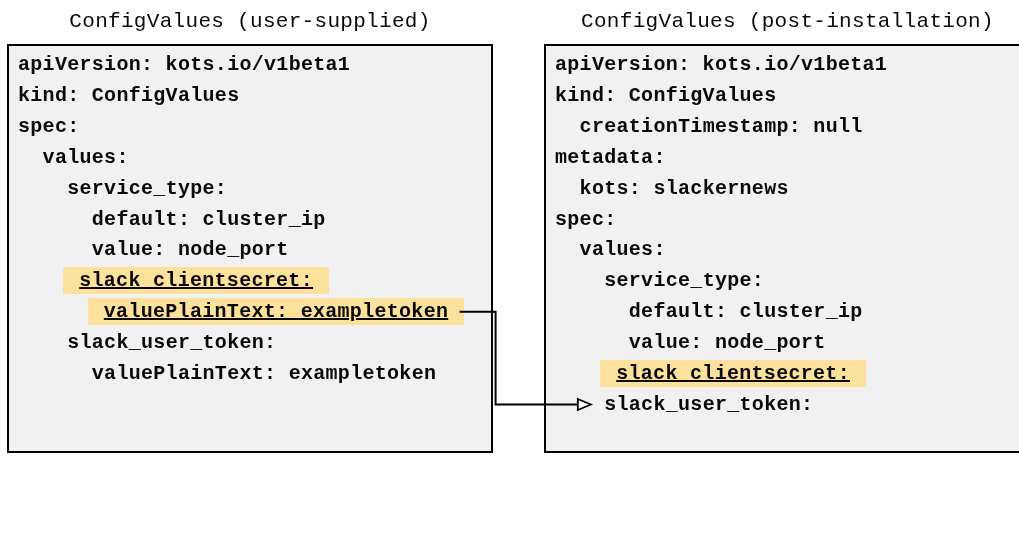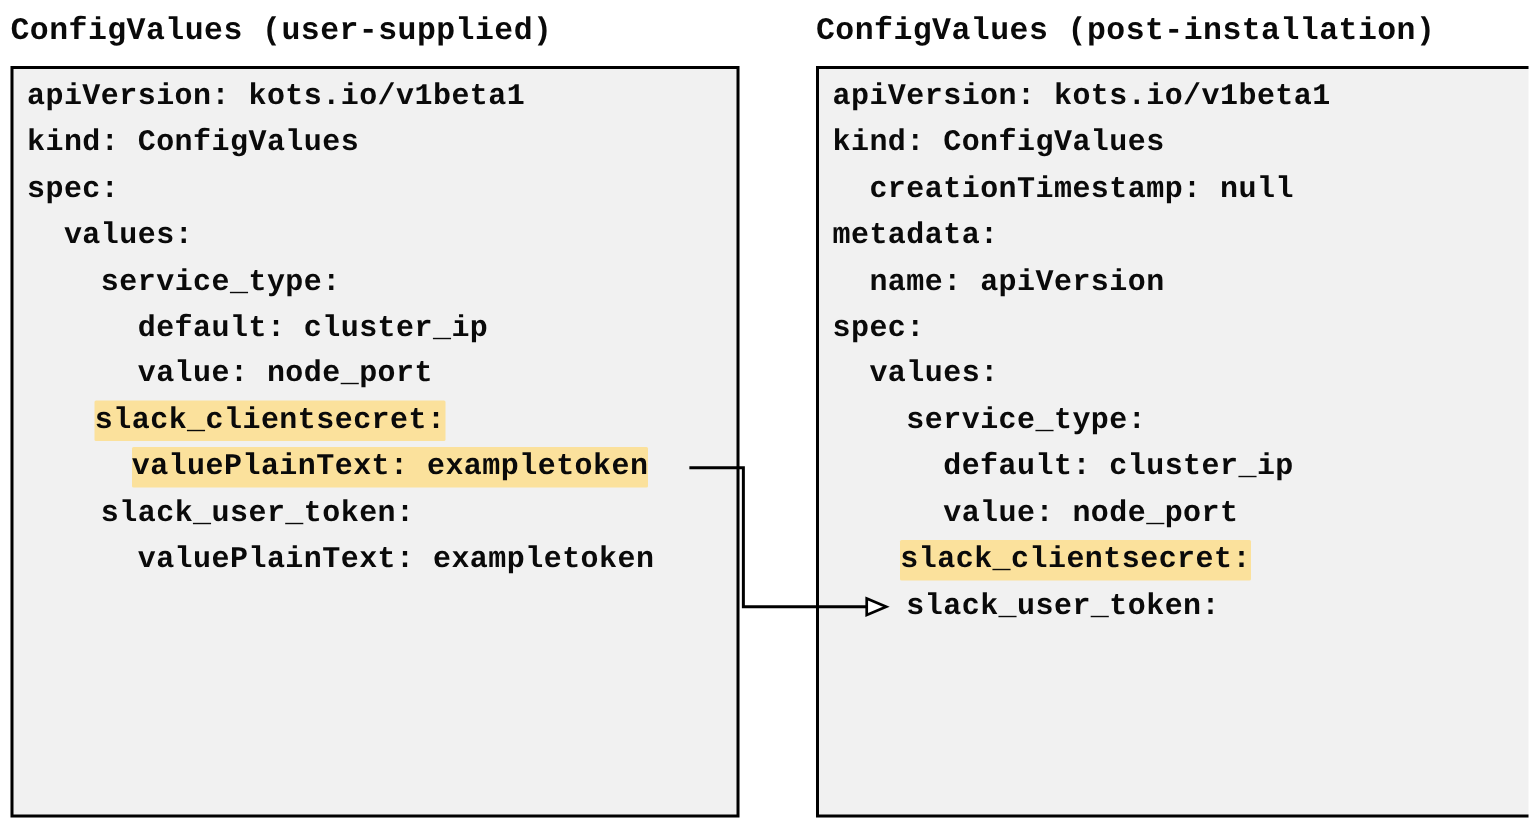--- a/index.html
+++ b/index.html
@@ -3,38 +3,38 @@
 <meta charset="utf-8">
 <style>
   html,body{margin:0;padding:0;}
   body{
     width:1019px;height:559px;position:relative;background:#ffffff;
     font-family:"Liberation Mono","DejaVu Sans Mono",monospace;
     overflow:hidden;
   }
   .panel-title{
     position:absolute;top:7px;height:30px;line-height:30px;
-    text-align:left;font-weight:bold;font-size:21px;letter-spacing:.3px;
+    text-align:center;font-weight:normal;font-size:21px;letter-spacing:.3px;
     color:#0a0a0a;white-space:pre;
   }
   .code-box{
-    position:absolute;top:44px;height:501px;box-sizing:border-box;
+    position:absolute;top:44px;height:409px;box-sizing:border-box;
     background:var(--panel-bg,#f1f1f1);
     border:2px solid var(--border,#000);
     padding:4px 0 0 9px;
   }
   #left-title,#left-box{left:7px;width:486px;}
   #right-title,#right-box{left:544px;width:487px;}
   .line{
     white-space:pre;font-size:20px;font-weight:bold;line-height:30.9px;
     letter-spacing:.3px;color:var(--text,#0a0a0a);
   }
   .hl{
     background:var(--hl,#fbe19c);
-    padding:2px 0;margin:0 -4px;border-radius:1px;
+    padding:2px 16px;margin:0 -4px;border-radius:1px;text-decoration:underline;
   }
   #arrow-svg{
     position:absolute;left:0;top:0;width:1019px;height:559px;
     pointer-events:none;
   }
 </style>
 </head>
 <body style="--hl: #fbe19c; --panel-bg: #f1f1f1; --border: #000000; --text: #0a0a0a;">
 
 <div class="panel-title" id="left-title">ConfigValues (user-supplied)</div>
@@ -53,21 +53,21 @@
     <div class="line">      <span class="hl" id="arrow-source">valuePlainText: exampletoken</span></div>
     <div class="line">    <span>slack_user_token:</span></div>
     <div class="line">      <span>valuePlainText: exampletoken</span></div>
   </div>
 
 <div class="code-box" id="right-box">
     <div class="line"><span>apiVersion: kots.io/v1beta1</span></div>
     <div class="line"><span>kind: ConfigValues</span></div>
     <div class="line">  <span>creationTimestamp: null</span></div>
     <div class="line"><span>metadata:</span></div>
-    <div class="line">  <span>name: apiVersion</span></div>
+    <div class="line">  <span>kots: slackernews</span></div>
     <div class="line"><span>spec:</span></div>
     <div class="line">  <span>values:</span></div>
     <div class="line">    <span>service_type:</span></div>
     <div class="line">      <span>default: cluster_ip</span></div>
     <div class="line">      <span>value: node_port</span></div>
     <div class="line">    <span class="hl">slack_clientsecret:</span></div>
     <div class="line">    <span>slack_user_token:</span></div>
   </div>
 
 <svg id="arrow-svg">

